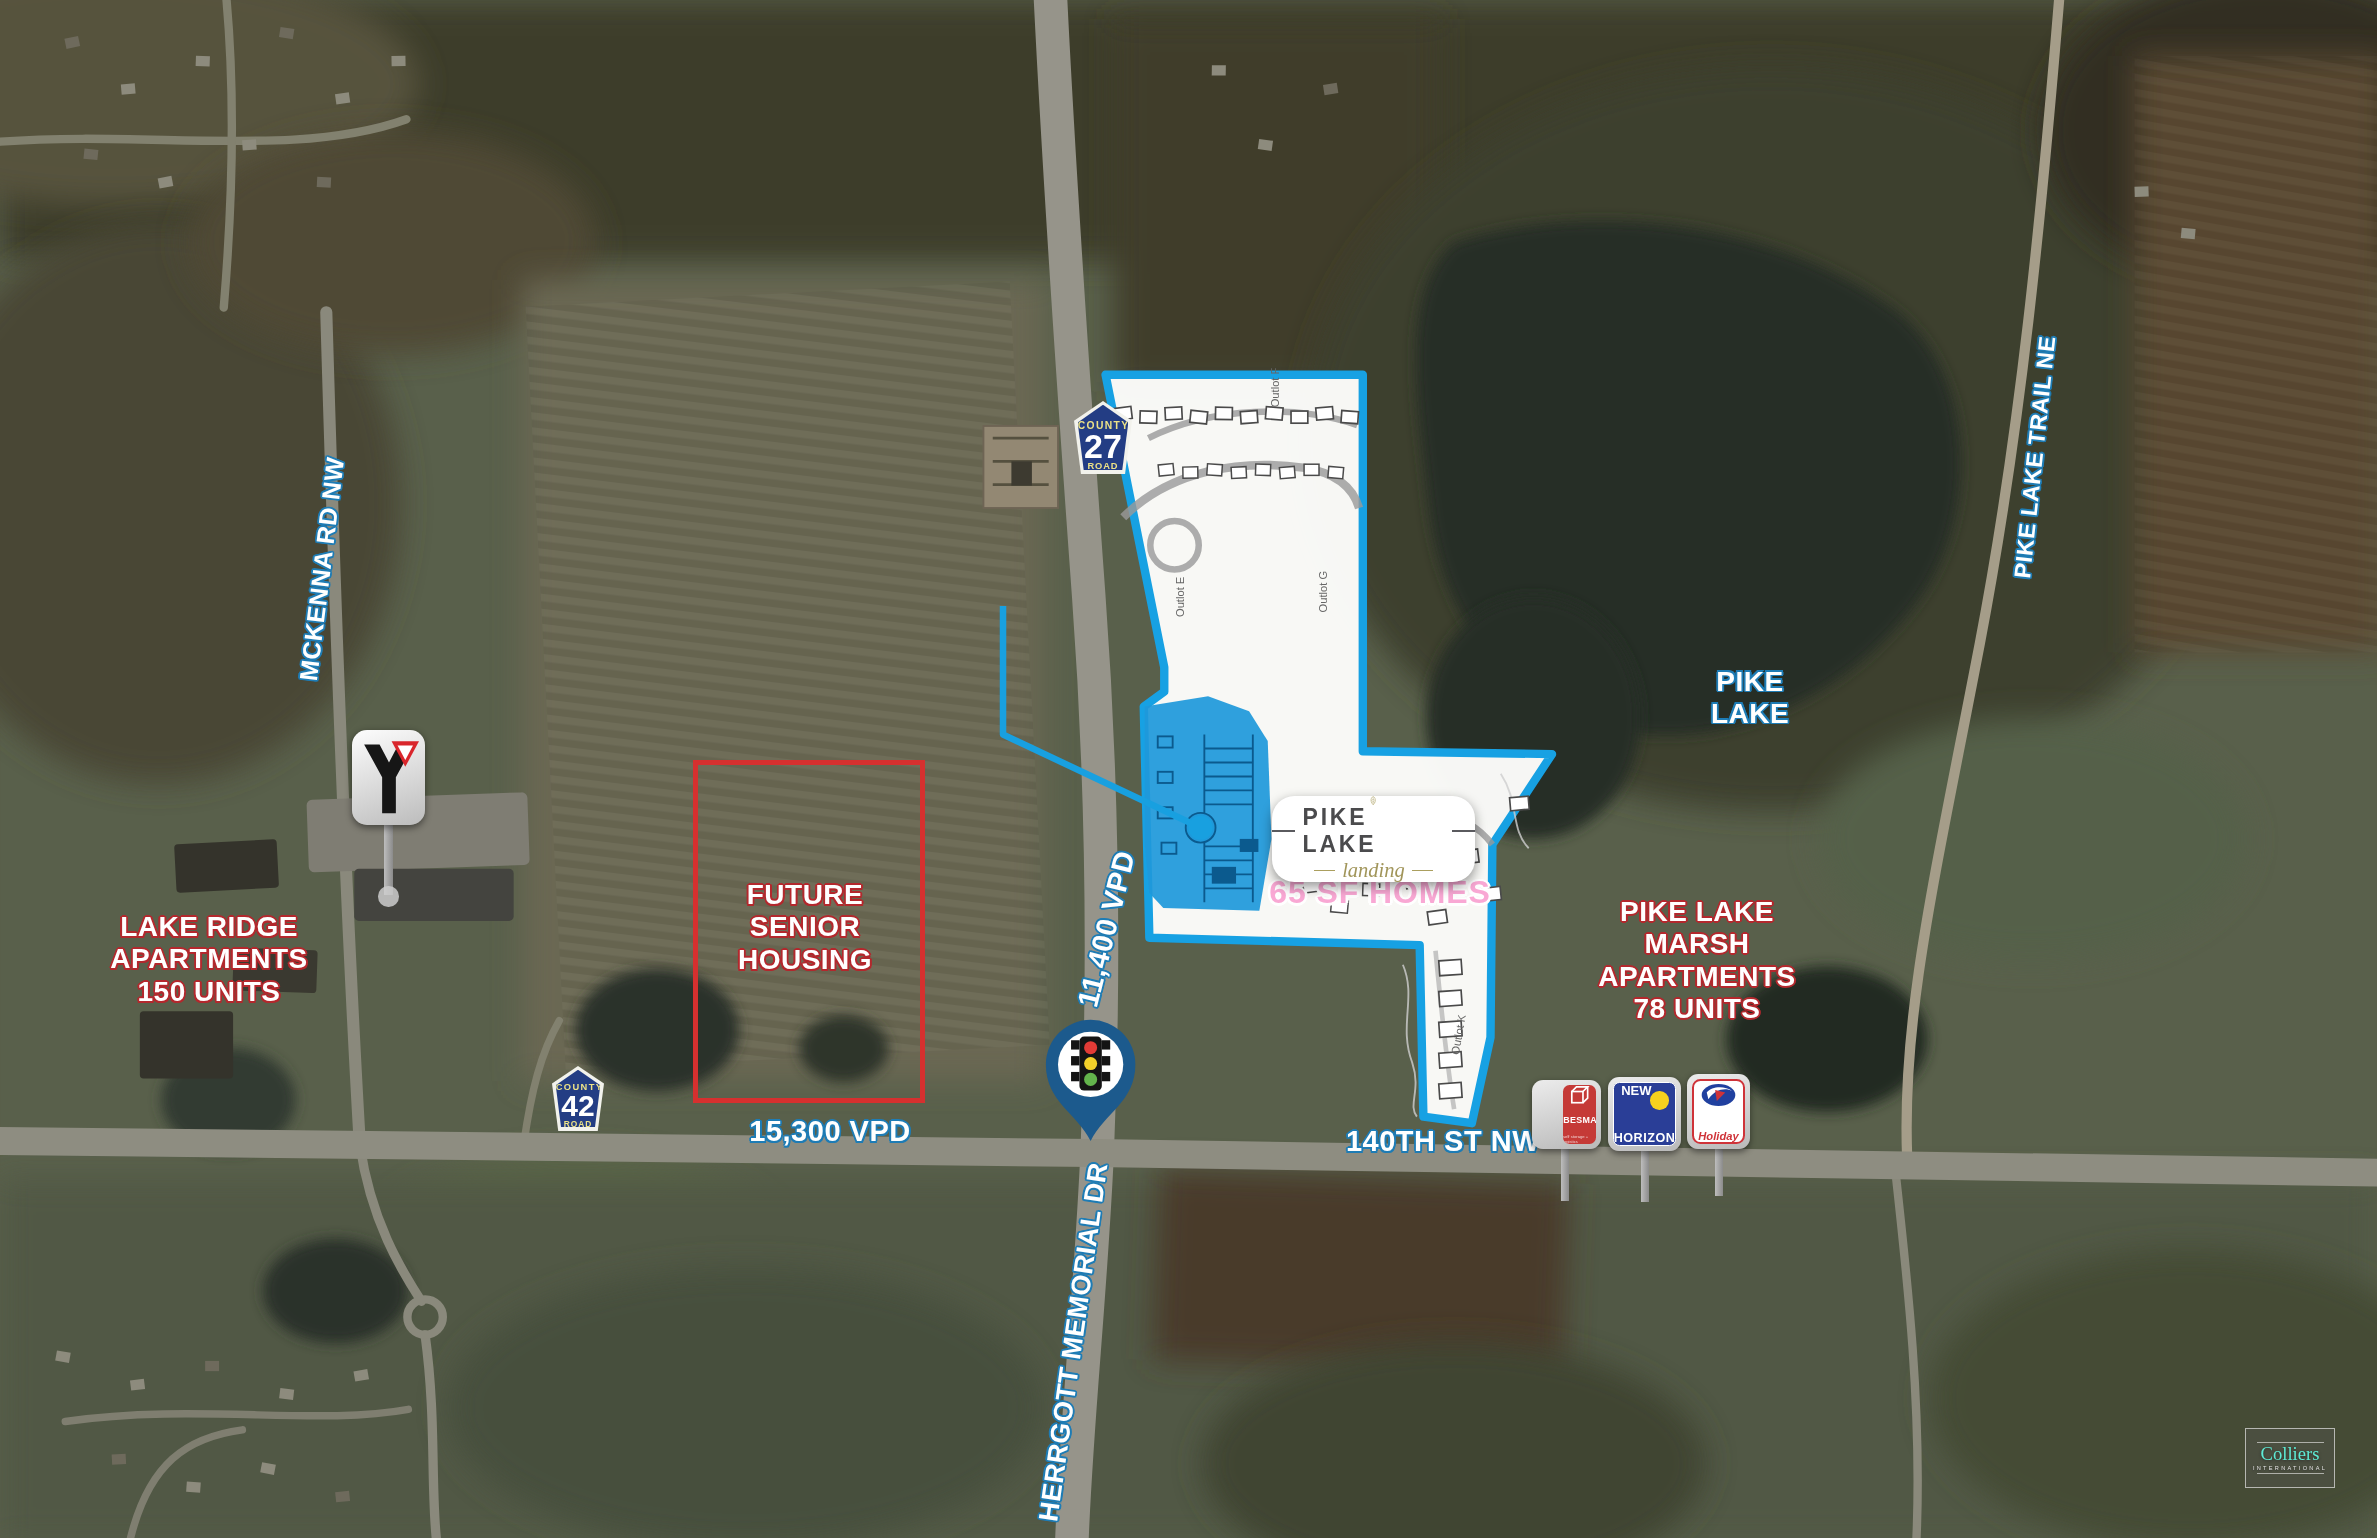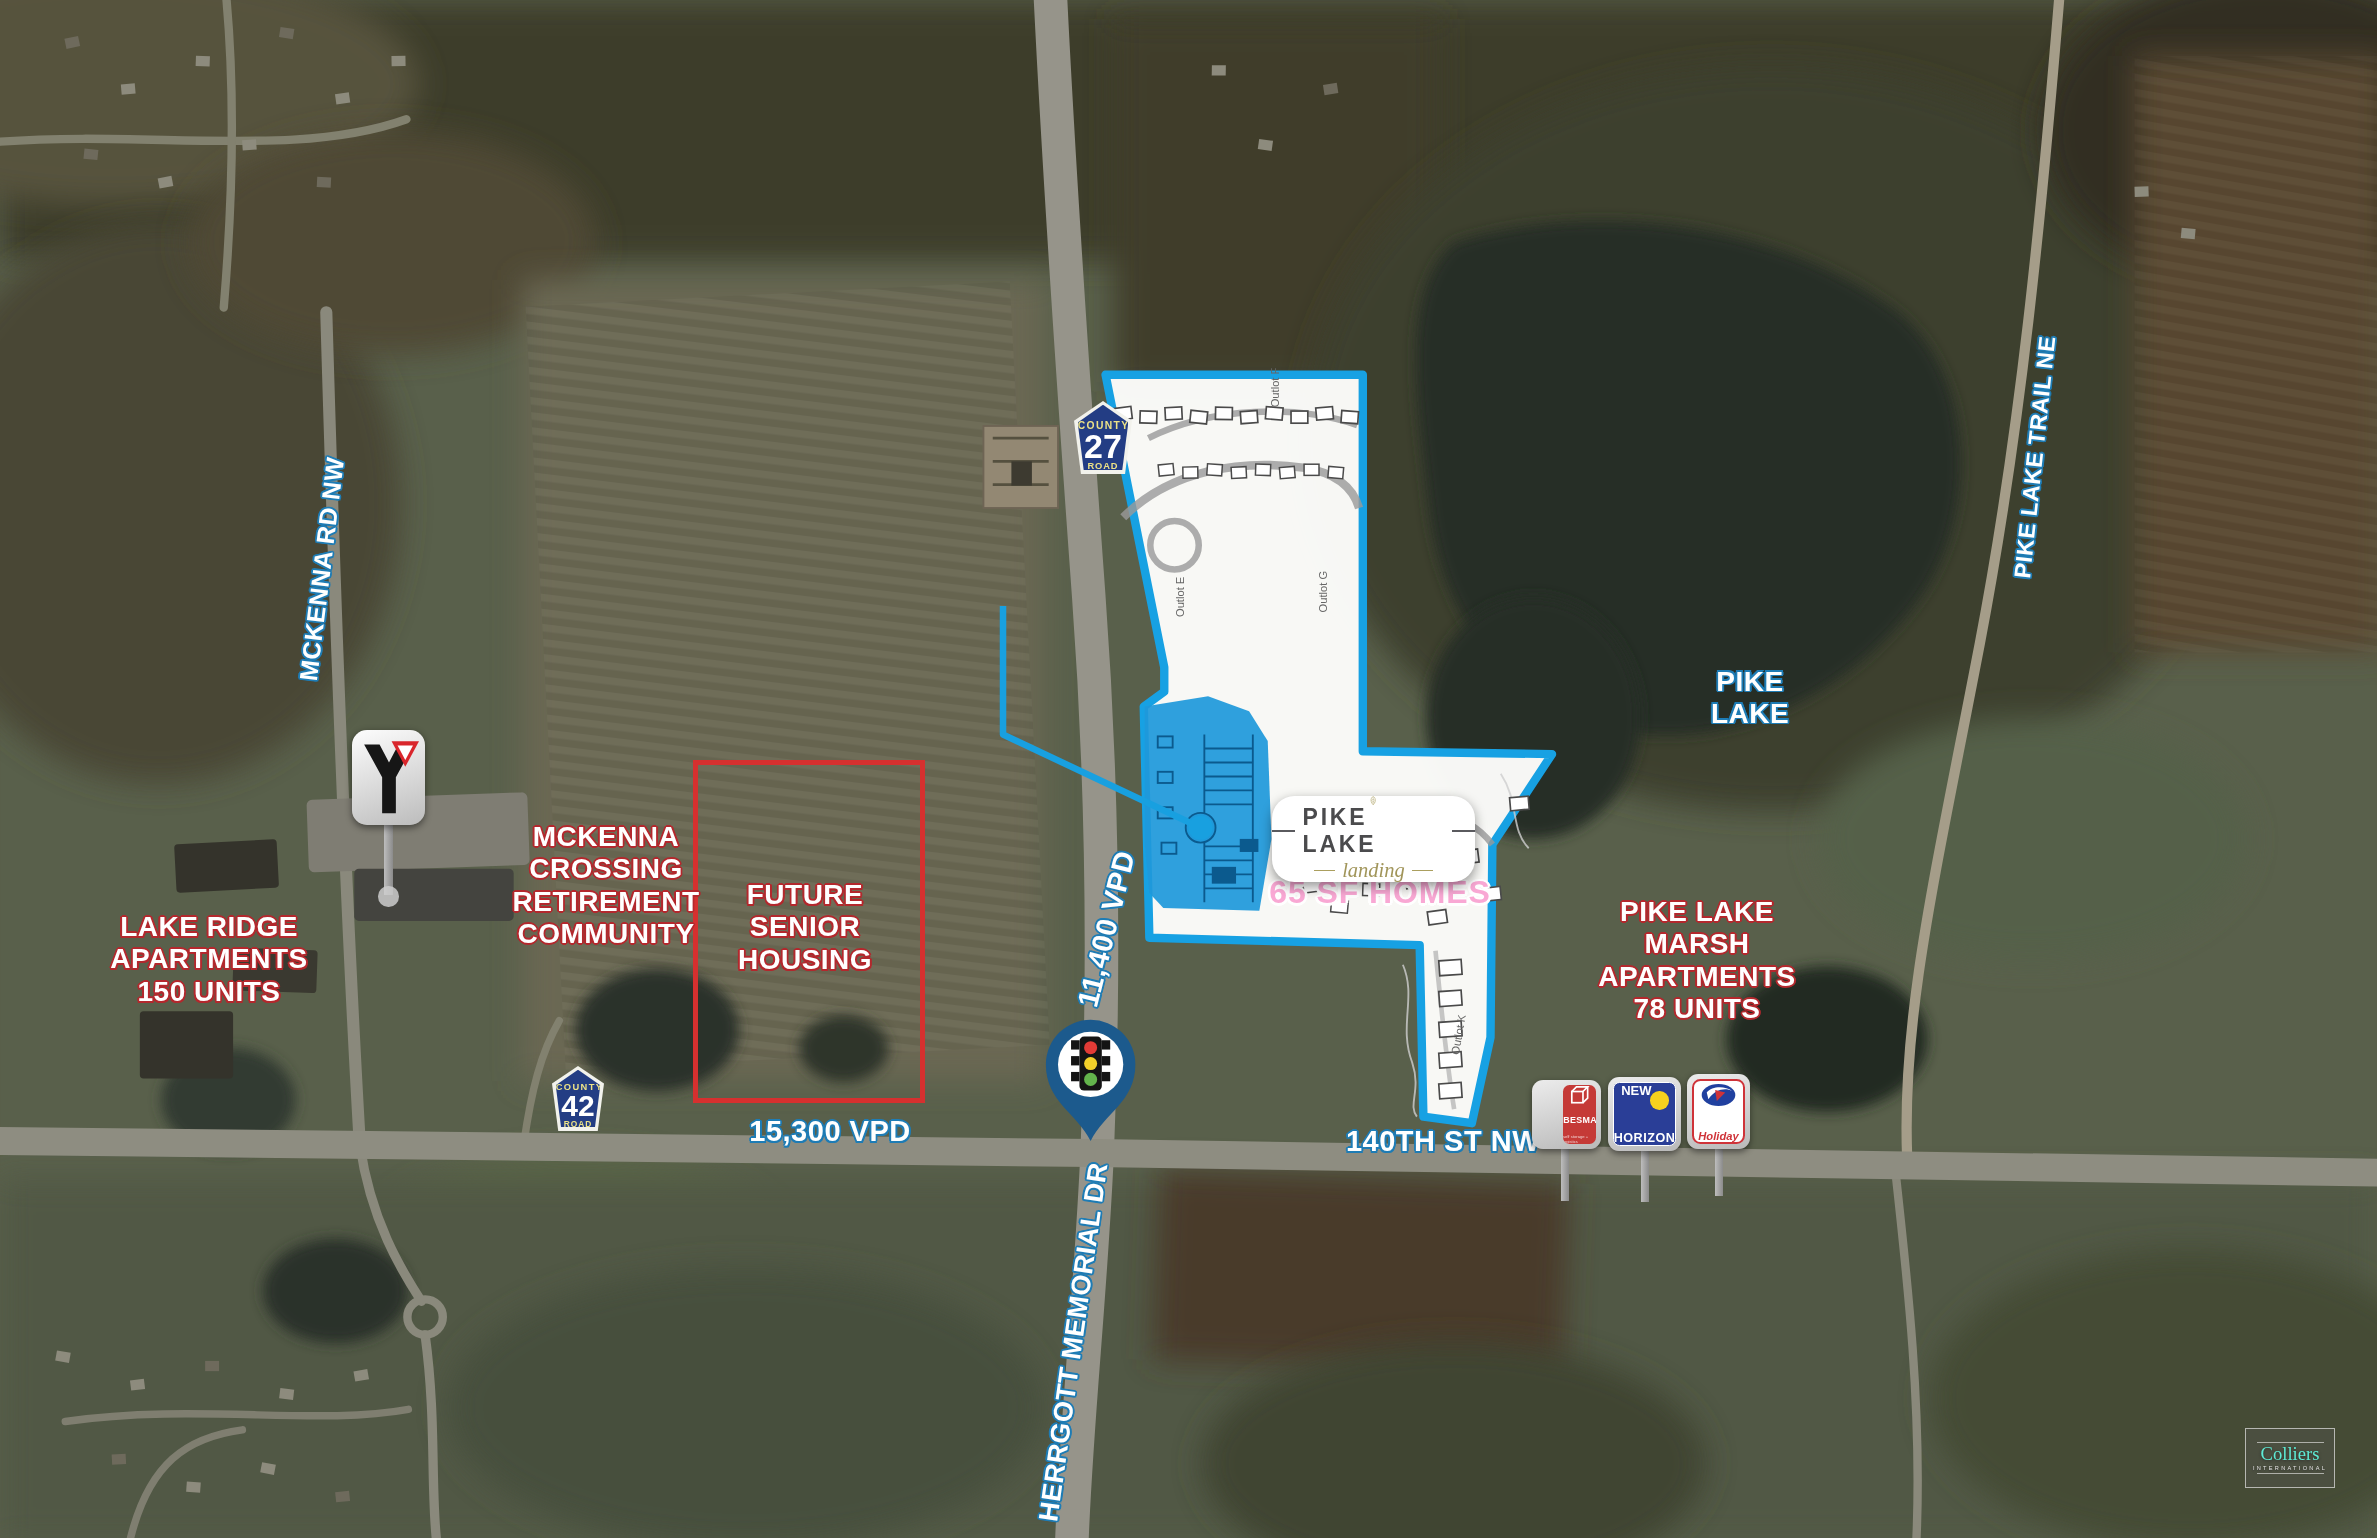--- a/index.html
+++ b/index.html
@@ -245,24 +245,20 @@
   <div class="lbl ob" style="left:830px;top:1132px;font-size:29px;">15,300 VPD</div>
   <div class="lbl ob" style="left:1443px;top:1142px;font-size:29px;">140TH ST NW</div>
   <div class="lbl ob" style="left:1074px;top:1342px;font-size:27px;transform:translate(-50%,-50%) rotate(-82deg);white-space:nowrap;">HERRGOTT MEMORIAL DR</div>
   <div class="lbl ob" style="left:322px;top:569px;font-size:25px;transform:translate(-50%,-50%) rotate(-83deg);white-space:nowrap;">MCKENNA RD NW</div>
   <div class="lbl ob" style="left:2035px;top:457px;font-size:23px;transform:translate(-50%,-50%) rotate(-84deg);white-space:nowrap;">PIKE LAKE TRAIL NE</div>
   <div class="lbl ob" style="left:1750px;top:698px;font-size:28px;">PIKE
 LAKE</div>
   <div class="lbl or" style="left:209px;top:960px;font-size:28px;">LAKE RIDGE
 APARTMENTS
 150 UNITS</div>
-  <div class="lbl or" style="left:606px;top:886px;font-size:28px;">MCKENNA
-CROSSING
-RETIREMENT
-COMMUNITY</div>
   <div class="lbl or" style="left:805px;top:928px;font-size:28px;">FUTURE
 SENIOR
 HOUSING</div>
   <div class="lbl or" style="left:1697px;top:961px;font-size:28px;">PIKE LAKE
 MARSH
 APARTMENTS
 78 UNITS</div>
   <div class="lbl ow" style="left:1380px;top:893px;font-size:32px;color:#f9a8d4;letter-spacing:0.9px;">65 SF HOMES</div>
 
   <div class="shield" style="left:1074px;top:401px;width:58px;height:73px;">

